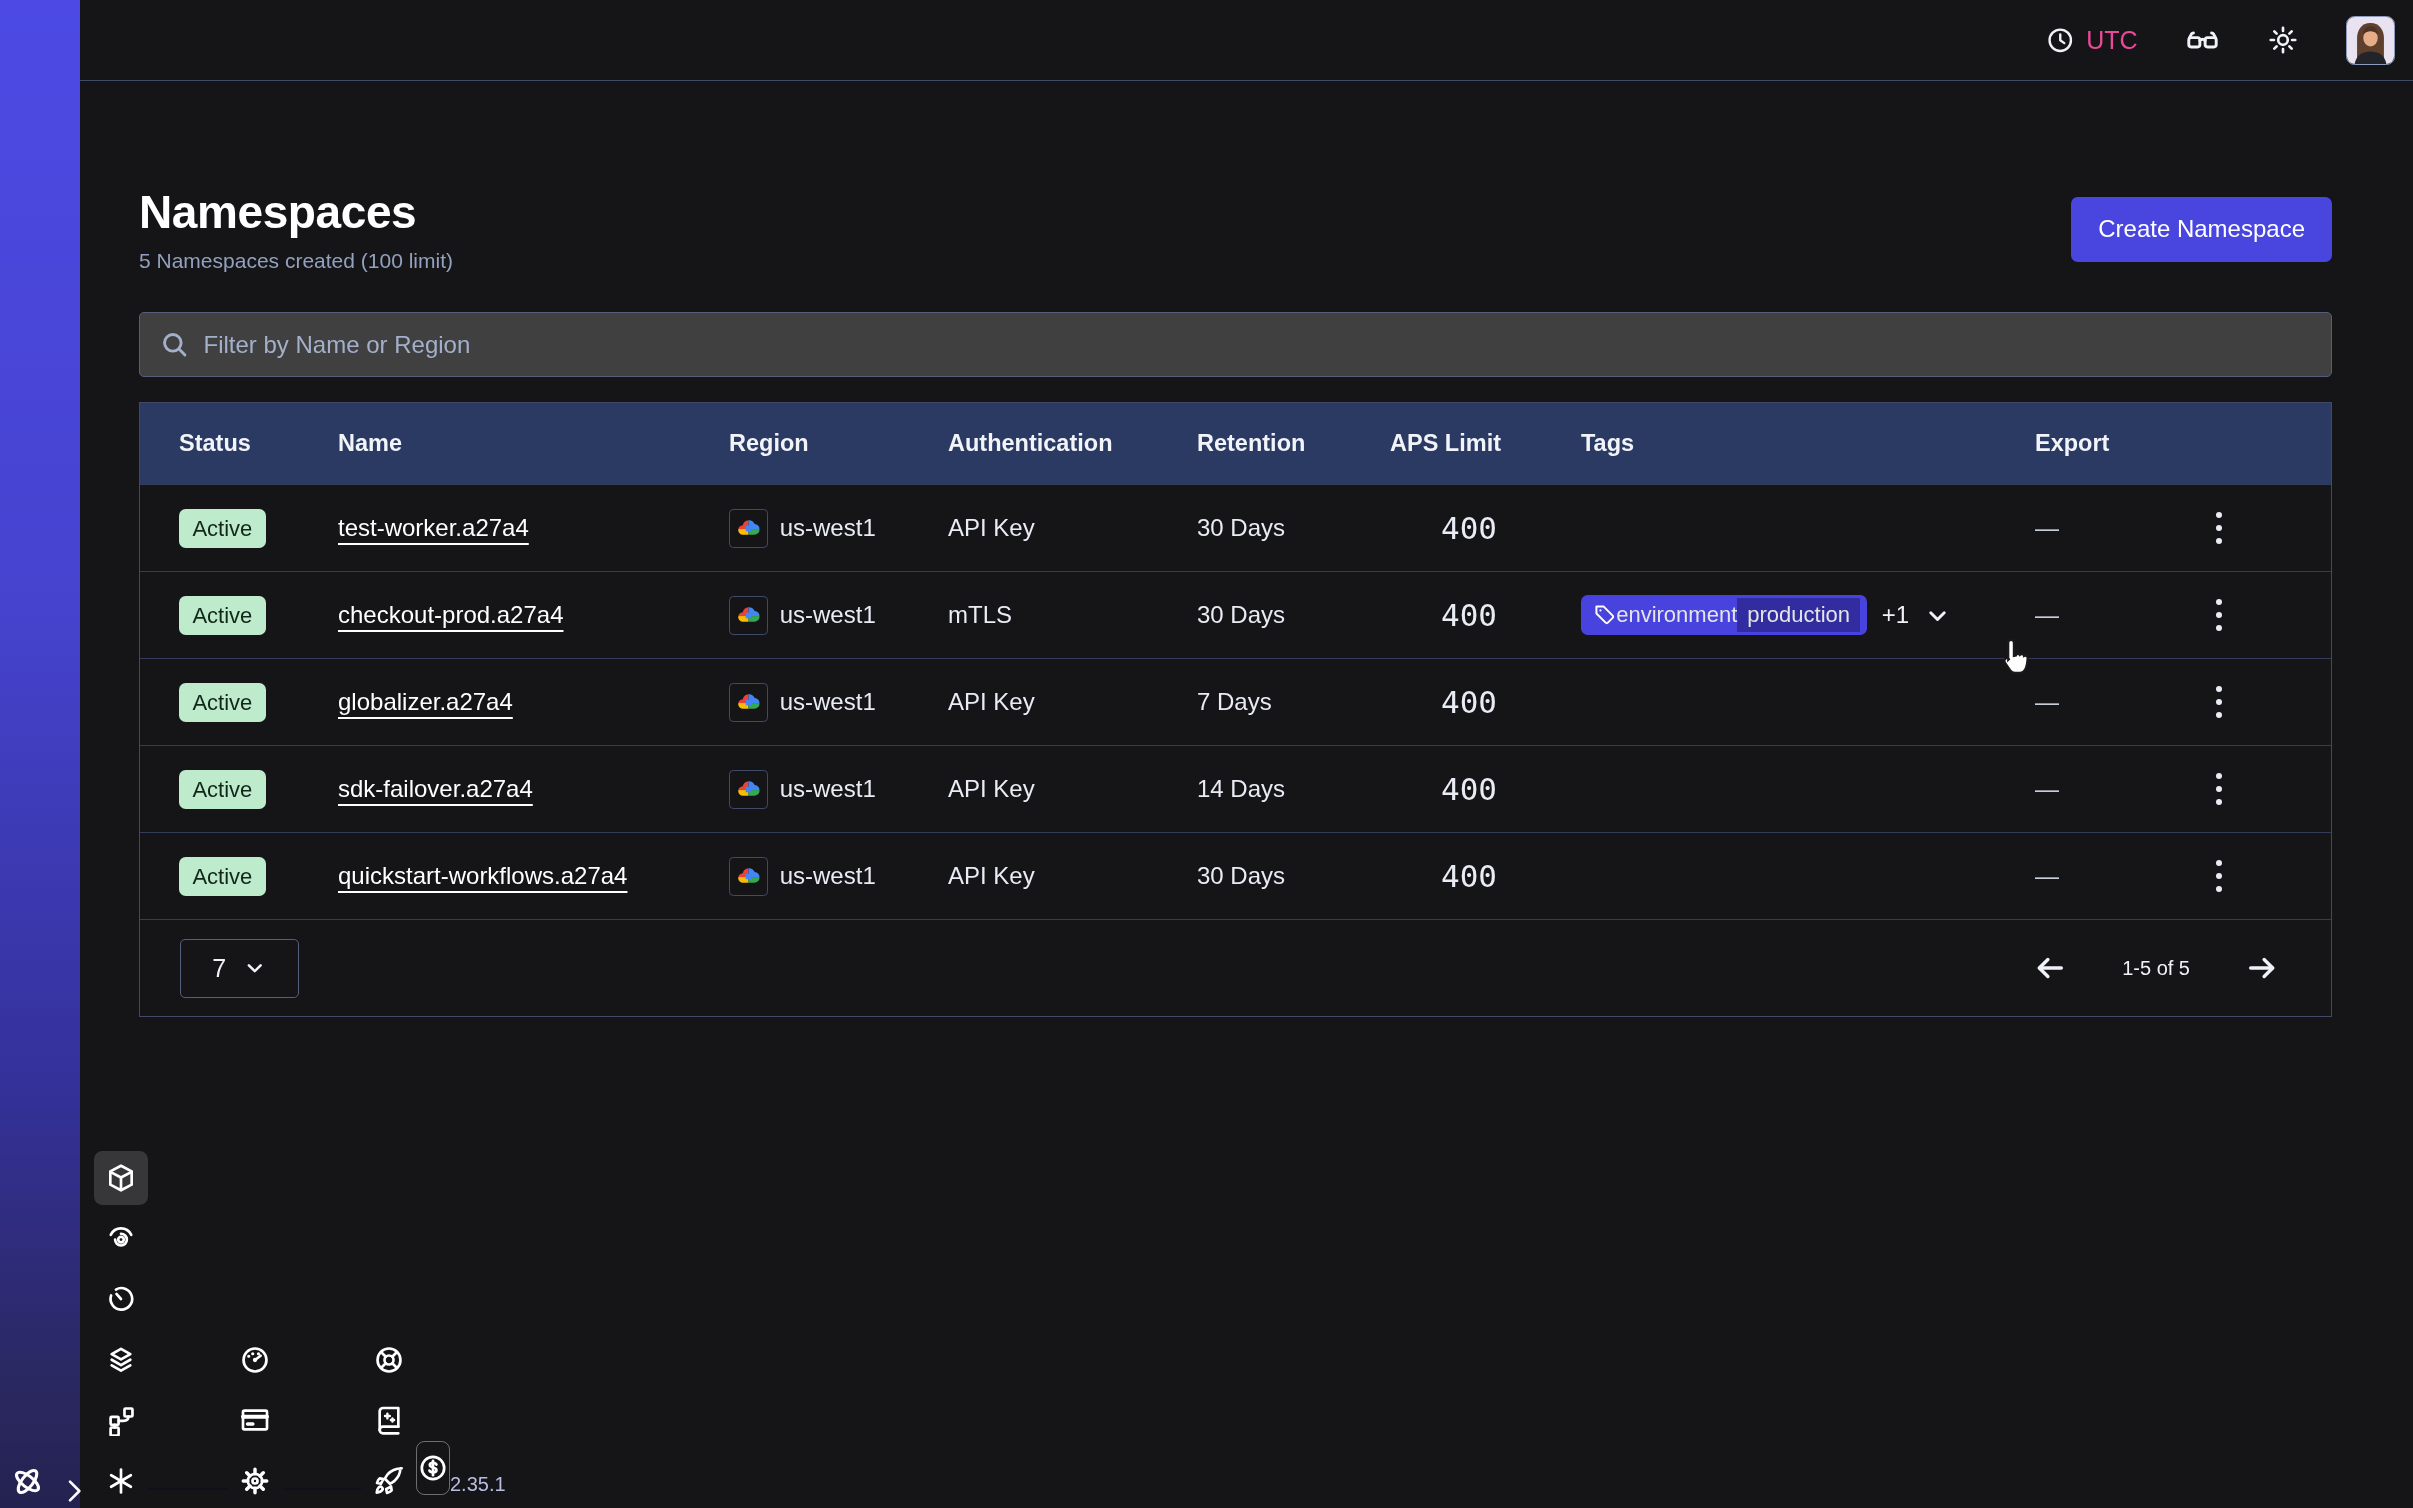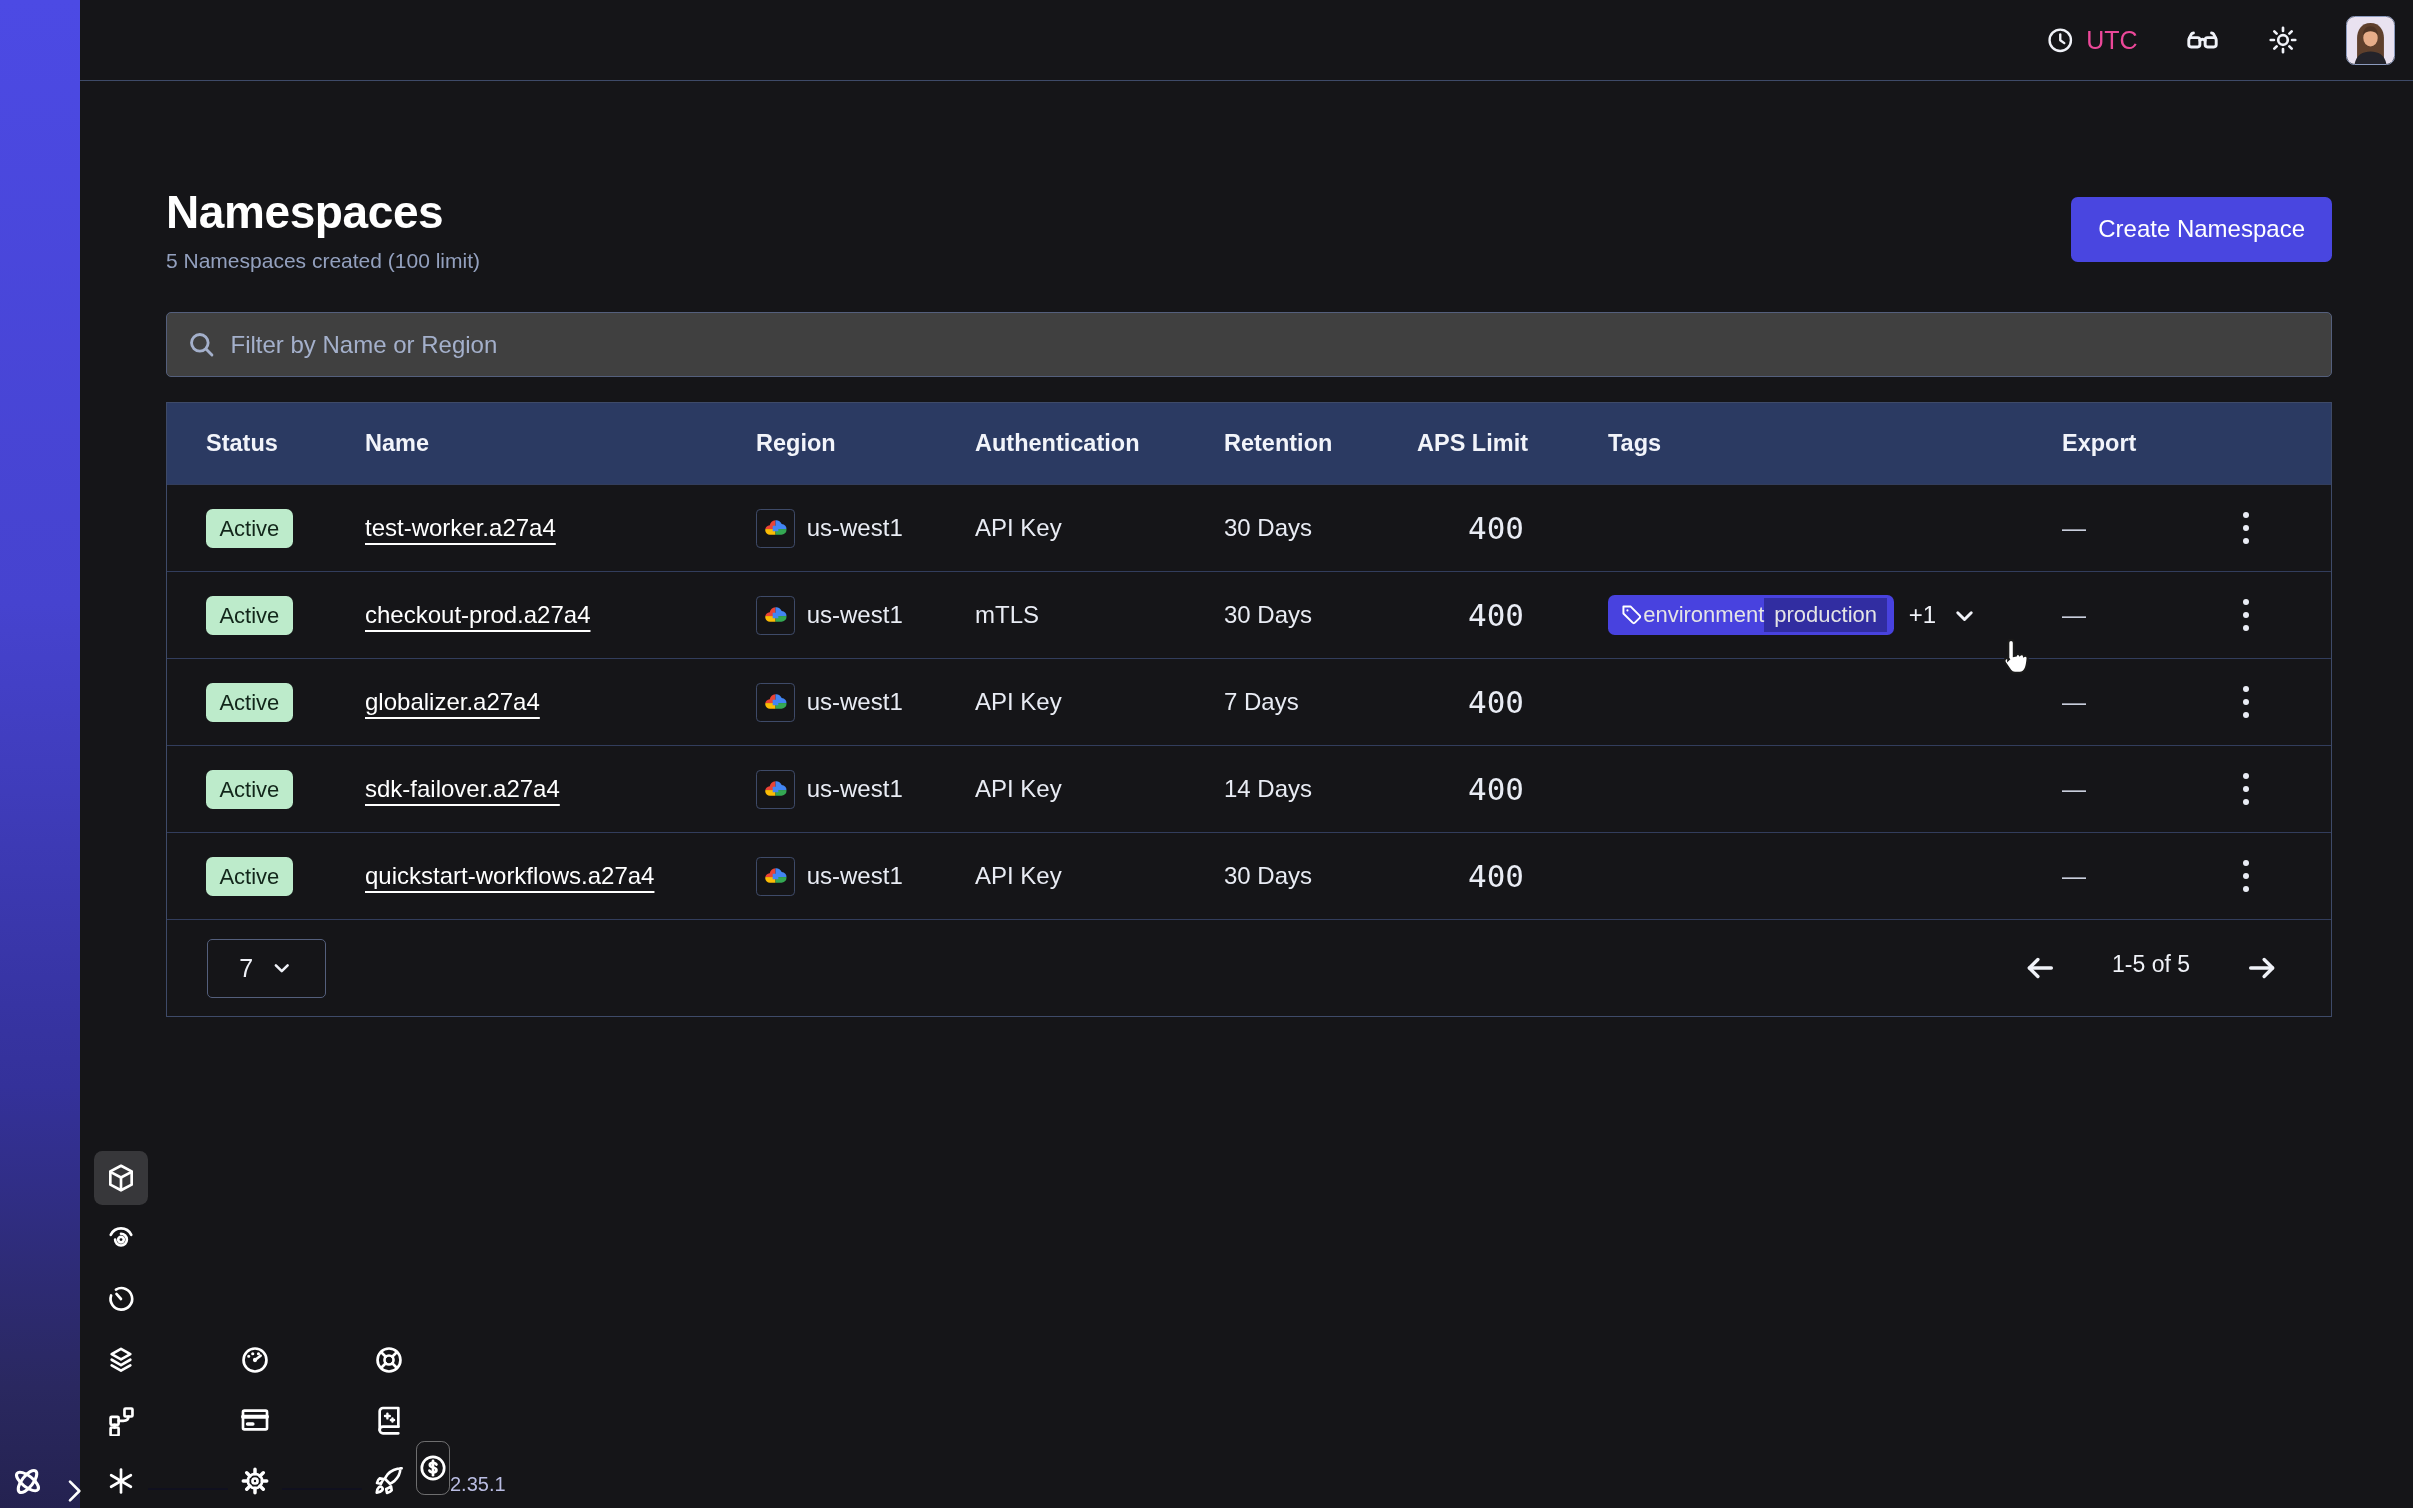--- a/index.html
+++ b/index.html
@@ -29,21 +29,21 @@
   
   .topbar { position:absolute; left:80px; right:0; top:0; height:81px; background:#151518;
     border-bottom:1.7px solid #3E4A68; display:flex; align-items:center; justify-content:flex-end;
     gap:47px; padding-right:18.4px; }
   .tb-item { display:flex; align-items:center; gap:11.7px; color:#ec4899; font-size:25px; cursor:pointer; }
   .tb-item svg { stroke:#F0F2F8; fill:none; stroke-width:2; stroke-linecap:round; stroke-linejoin:round; }
   .avatar { width:49px; height:49px; border-radius:8.4px; border:1.7px solid #8C9BBE; overflow:hidden; cursor:pointer; flex:none; }
   .avatar svg { display:block; width:100%; height:100%; }
 
   
-  .main { position:absolute; left:80px; top:83px; right:0; bottom:0; padding:102px 81px 0 86px; }
+  .main { position:absolute; left:80px; top:83px; right:0; bottom:0; padding:102px 81px 0 59px; }
   .page-header { display:flex; justify-content:space-between; align-items:center; }
   h1 { color:#FFFFFF; font-size:46px; font-weight:700; letter-spacing:-0.4px; }
   .subtitle { color:#93A0BE; font-size:21px; margin-top:10px; }
   .btn-primary { background:#4946E0; color:#FFFFFF; font-size:24px; font-family:"Liberation Sans",sans-serif;
     border:none; border-radius:6.7px; padding:0 27px; height:65px; cursor:pointer; }
 
   .searchbox { margin-top:39px; height:65px; border:1.7px solid #545F7C; border-radius:5px;
     display:flex; align-items:center; padding:0 20px; gap:15px; background:#404040; }
   .searchbox svg { flex:none; stroke:#A4B0CB; fill:none; stroke-width:2.4; stroke-linecap:round; }
   .searchbox input { flex:1; background:transparent; border:none; outline:none; color:#DDE3F0;
@@ -71,21 +71,21 @@
   .tag-exp { stroke:#F0F2F8; fill:none; stroke-width:2.6; stroke-linecap:round; stroke-linejoin:round; cursor:pointer; }
   .td-export { color:#C9CEDC; }
   .kebab { background:transparent; border:none; display:flex; flex-direction:column; gap:7.5px; cursor:pointer; padding:8.4px; }
   .kebab i { width:5.9px; height:5.9px; border-radius:50%; background:#E9ECF4; }
 
   .tfoot { border-top:1.7px solid #323D5C; height:97px; display:flex; align-items:center;
     justify-content:space-between; padding:0 52px 0 40px; }
   .pagesize { width:119px; height:59px; border:1.7px solid #545F7C; border-radius:5px; background:transparent;
     color:#F0F2F8; font-size:25px; display:flex; align-items:center; justify-content:center; gap:17px; cursor:pointer; }
   .pagesize svg { stroke:#F0F2F8; fill:none; stroke-width:2.6; stroke-linecap:round; stroke-linejoin:round; }
-  .pager { display:flex; align-items:flex-start; gap:55px; color:#F0F2F8; font-size:23px; }
+  .pager { display:flex; align-items:center; gap:55px; color:#F0F2F8; font-size:20px; }
   .pager button { background:transparent; border:none; cursor:pointer; display:flex; }
   .pager svg { stroke:#F0F2F8; fill:none; stroke-width:2.4; stroke-linecap:round; stroke-linejoin:round; }
 
   .cursor { position:absolute; left:1993px; top:635px; width:44px; height:44px; z-index:20; pointer-events:none; }
 </style>
 </head>
 <body>
 
 <div class="app">
 

